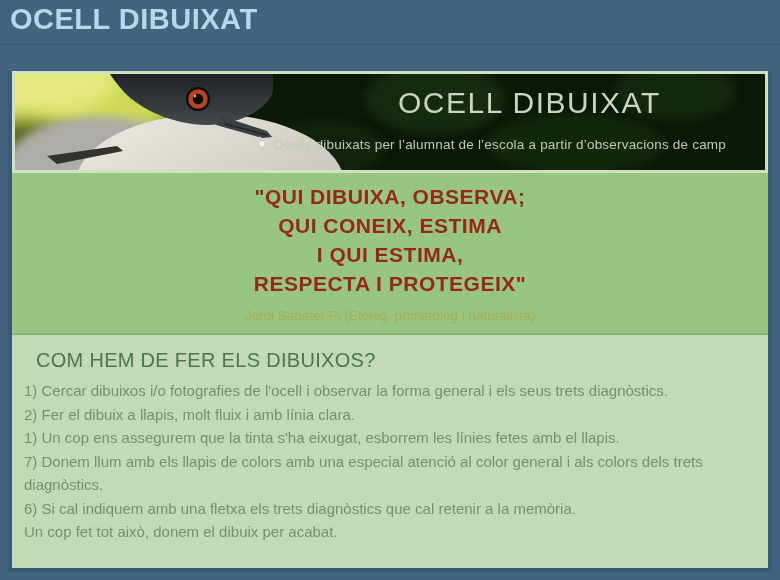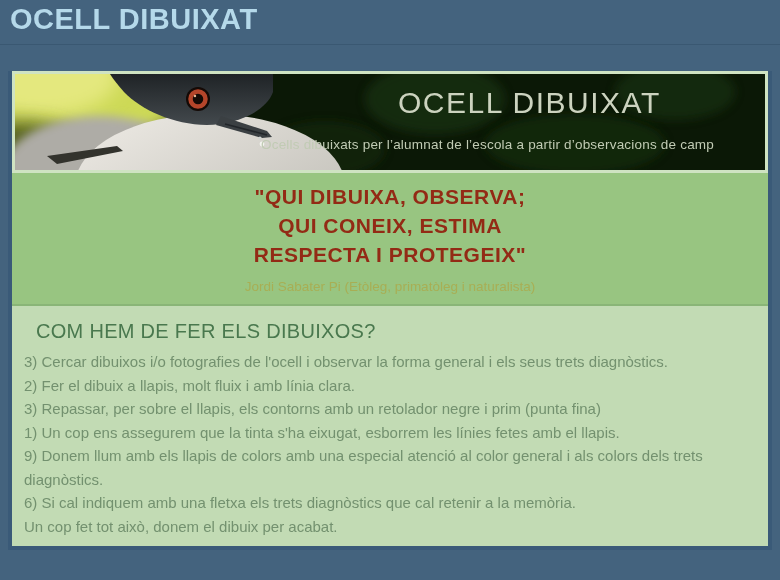--- a/index.html
+++ b/index.html
@@ -51,21 +51,21 @@
   .header-title{
     position:absolute;
     top:12px;left:383px;
     color:#ccd3bf;
     font-size:30px;
     letter-spacing:1.5px;
     white-space:nowrap;
   }
   .header-subtitle{
     position:absolute;
-    top:63px;left:246px;
+    top:63px;left:258px;
     color:#c1cbb4;
     font-size:13.5px;
     letter-spacing:0.2px;
     white-space:nowrap;
   }
 
   
   .quote{
     background:#98c581;
     text-align:center;
@@ -164,29 +164,29 @@
         <circle cx="245" cy="64" r="1.6" fill="#cfd4d2"></circle>
         <circle cx="247" cy="70" r="2.4" fill="#f3f4ef"></circle>
       </svg>
       <div class="header-title">OCELL DIBUIXAT</div>
       <div class="header-subtitle">Ocells dibuixats per l’alumnat de l’escola a partir d’observacions de camp</div>
     </div>
 
     <div class="quote">
       <div class="quote-line">"QUI DIBUIXA, OBSERVA;</div>
       <div class="quote-line">QUI CONEIX, ESTIMA</div>
+      <div class="quote-line">I QUI ESTIMA,</div>
       <div class="quote-line">RESPECTA I PROTEGEIX"</div>
       <div class="attribution">Jordi Sabater Pi   (Etòleg, primatòleg i naturalista)</div>
     </div>
 
     <div class="instructions">
       <h2 class="section-heading">COM HEM DE FER ELS DIBUIXOS?</h2>
-      <div class="step">3) Cercar dibuixos i/o fotografies de l'ocell i observar la forma general i els seus trets diagnòstics.</div>
+      <div class="step">1) Cercar dibuixos i/o fotografies de l'ocell i observar la forma general i els seus trets diagnòstics.</div>
       <div class="step">2) Fer el dibuix a llapis, molt fluix i amb línia clara.</div>
-      <div class="step">3) Repassar, per sobre el llapis, els contorns amb un retolador negre i prim (punta fina)</div>
       <div class="step">1) Un cop ens assegurem que la tinta s'ha eixugat, esborrem les línies fetes amb el llapis.</div>
-      <div class="step">9) Donem llum amb els llapis de colors amb una especial atenció al color general i als colors dels trets diagnòstics.</div>
+      <div class="step">7) Donem llum amb els llapis de colors amb una especial atenció al color general i als colors dels trets diagnòstics.</div>
       <div class="step">6) Si cal indiquem amb una fletxa els trets diagnòstics que cal  retenir a la memòria.</div>
       <div class="step">Un cop fet tot això, donem el dibuix per acabat.</div>
     </div>
 
   </div>
 </div>
 
 </body></html>

